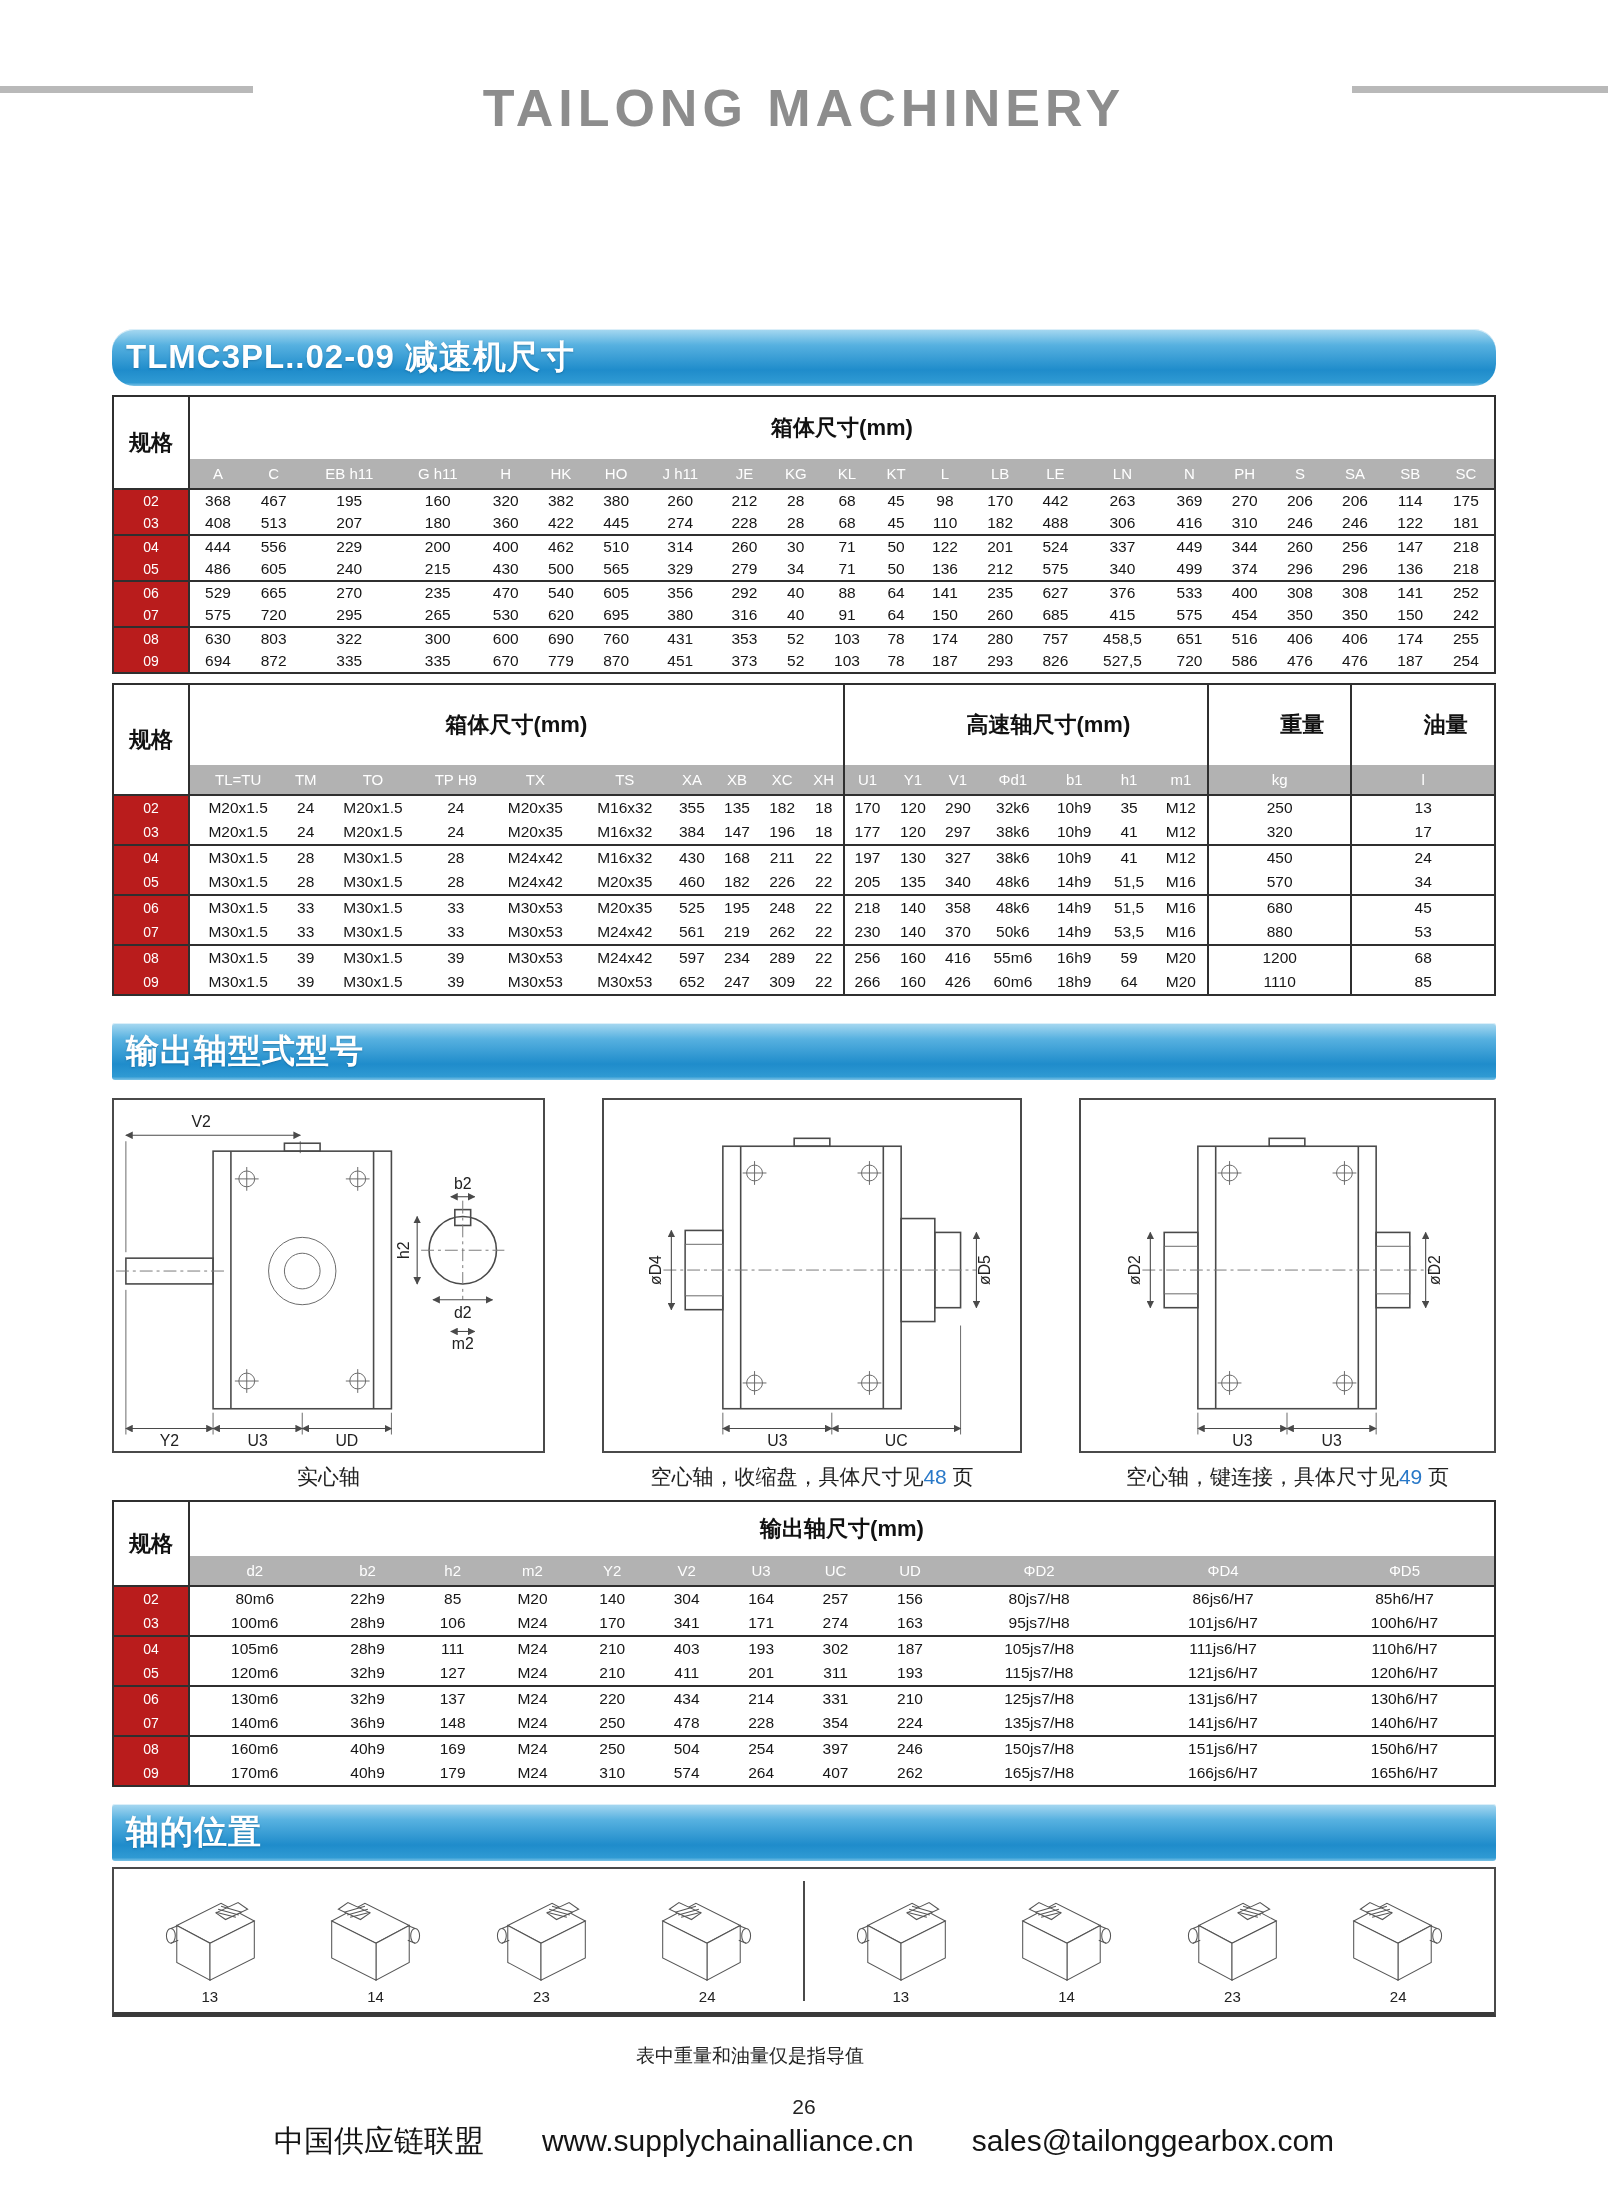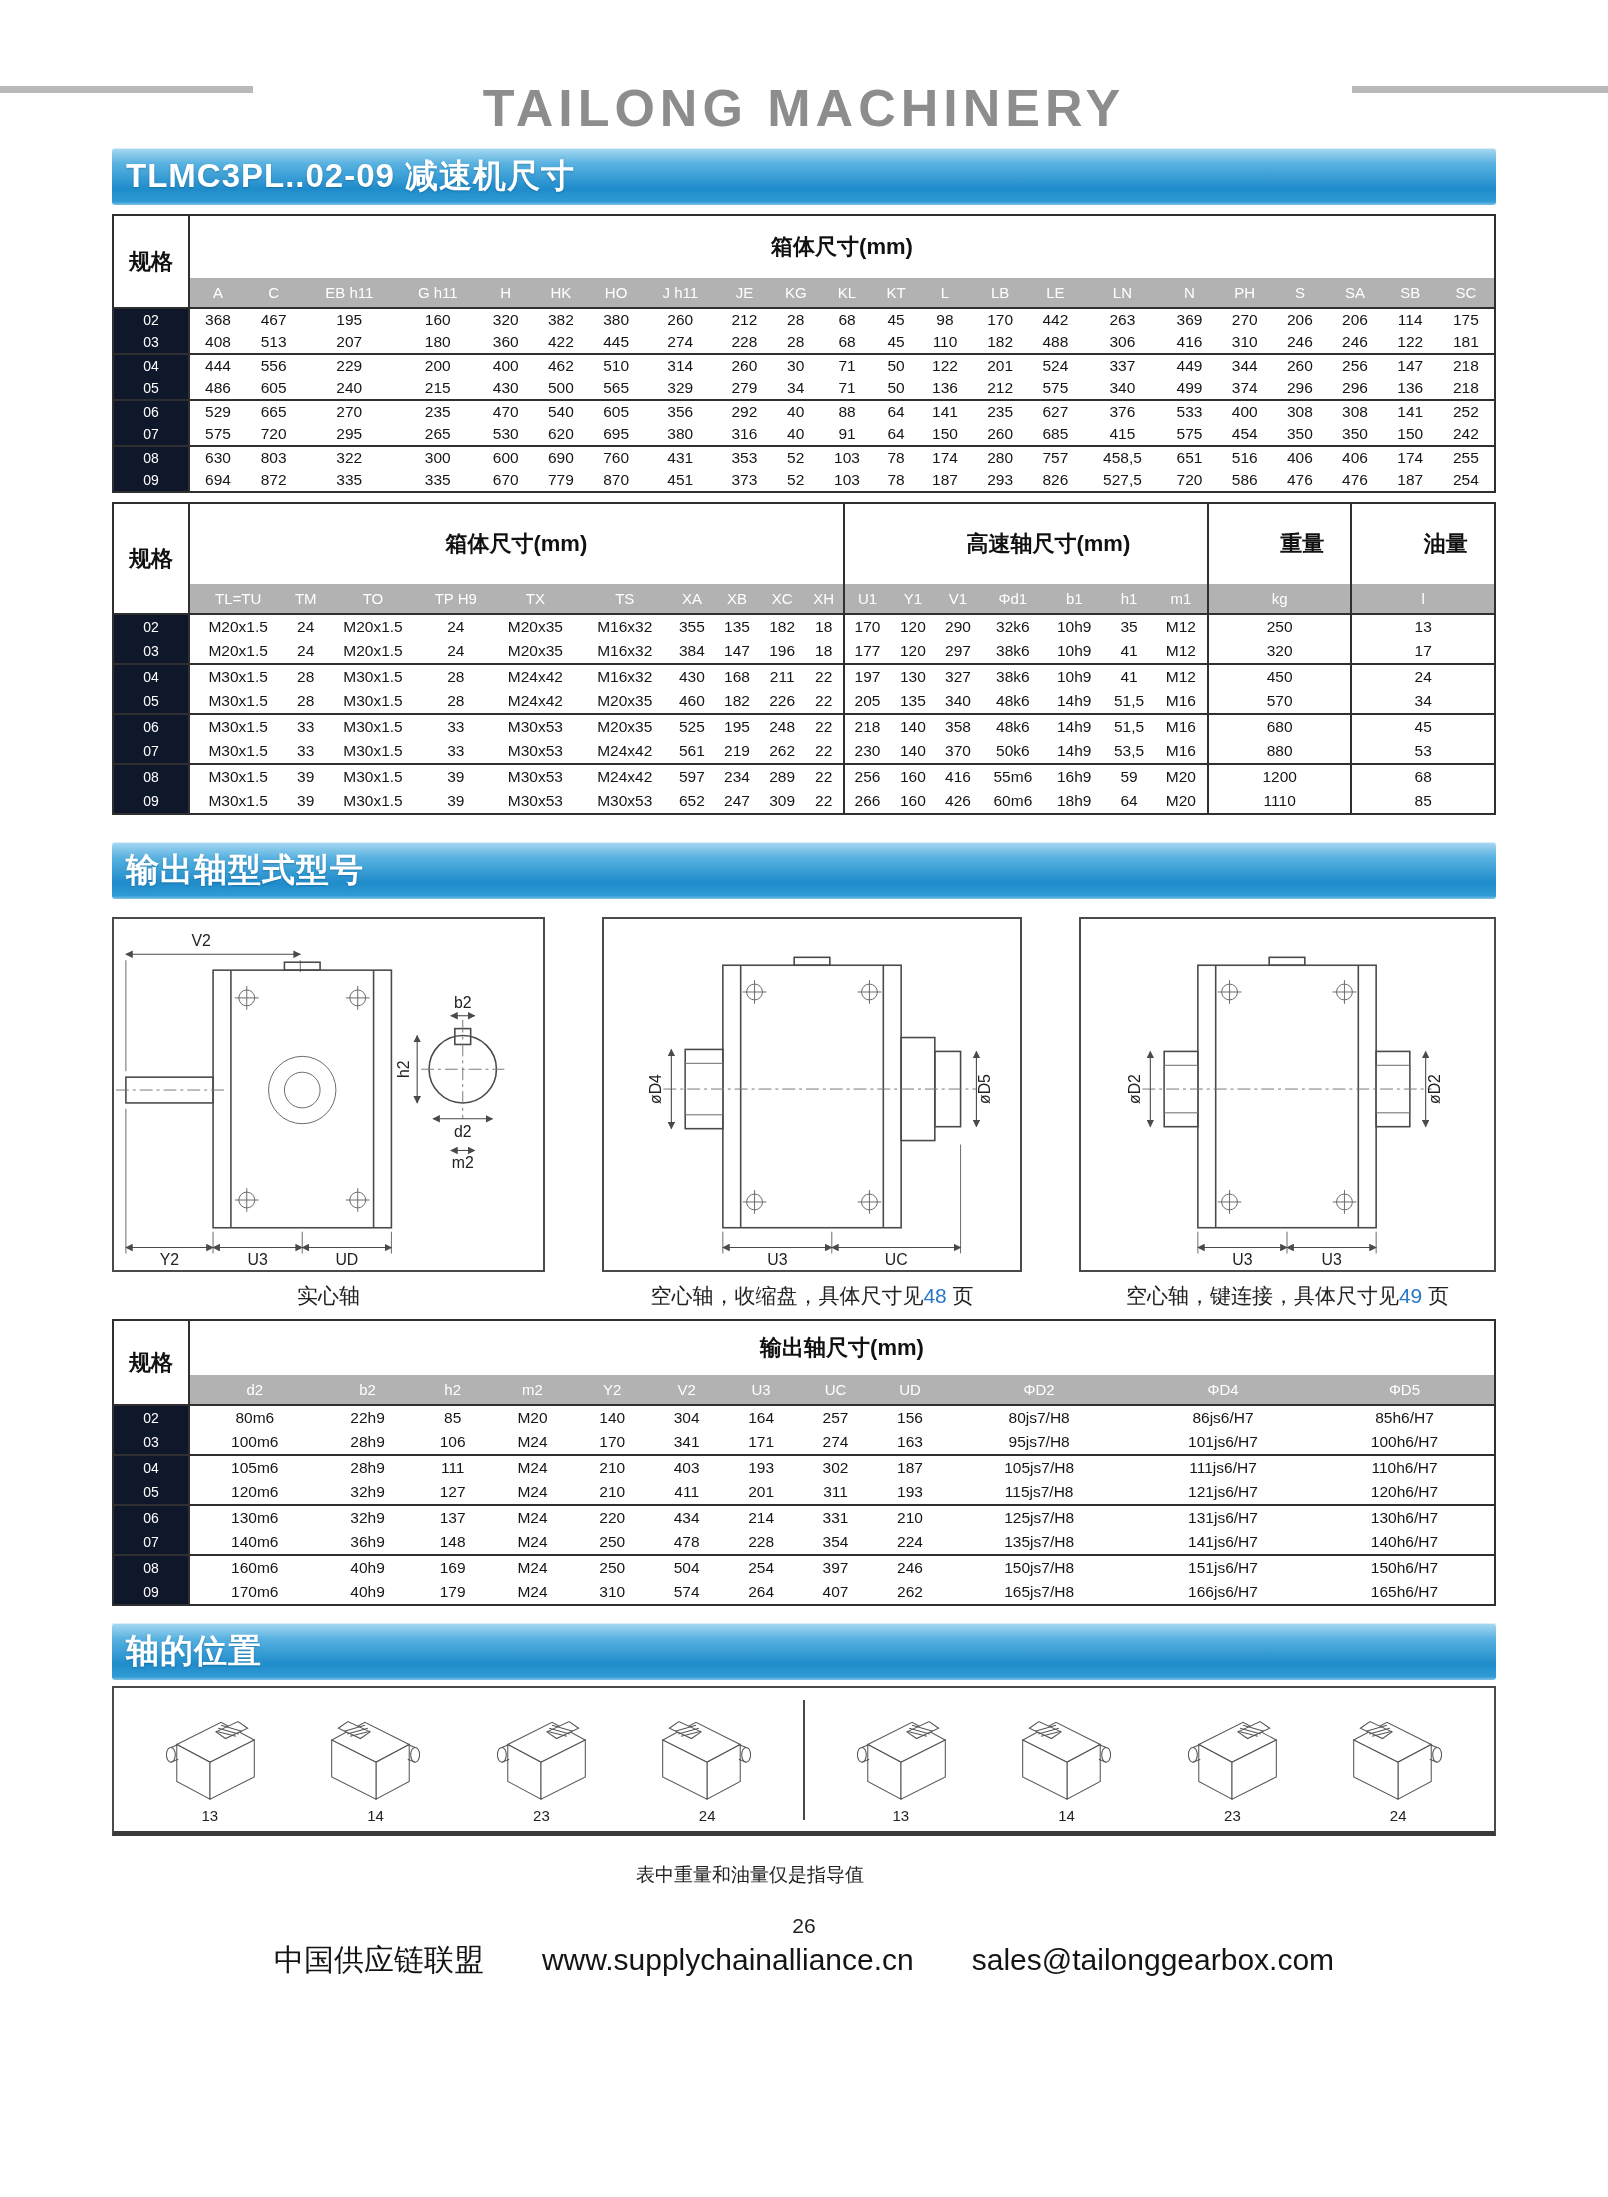--- a/index.html
+++ b/index.html
@@ -12,32 +12,32 @@
   .rule.left{left:0;width:253px;}
   .rule.right{right:0;width:256px;}
   
   .content{margin:0 112px;width:1384px;}
   
   .bar{height:57px;border-radius:3px;display:flex;align-items:center;
        background:linear-gradient(180deg,#a9d9f1 0%,#57b1e0 28%,#1f8ccb 72%,#2f9ad3 94%,#7cc3e6 100%);
        box-shadow:inset 0 1px 0 rgba(255,255,255,.6);}
   .bar .bar-label{color:#fff;font-size:33px;font-weight:bold;padding-left:14px;letter-spacing:1px;
        text-shadow:0 1px 2px rgba(0,60,100,.35);white-space:nowrap;}
-  .bar1{}
+  .bar1{margin-top:181px;border-radius:22px;}
   .bar2{margin-top:27px;}
   .bar3{margin-top:17px;}
   
   table.dimtable{width:100%;border-collapse:collapse;border:2px solid #2f2f2f;margin-top:9px;}
   .dimtable th,.dimtable td{text-align:center;padding:0 2px;line-height:1.15;}
   .dimtable thead tr.group th{background:#fff;color:#111;font-weight:bold;font-size:22px;}
   .dimtable thead tr.cols th{background:#b2b2b2;color:#fff;font-weight:normal;font-size:15px;height:29px;border-bottom:2px solid #2f2f2f;}
   .dimtable .spec-head{background:#c7c7c7;color:#fff;font-weight:normal;font-size:21px;width:70px;
        border-right:2px solid #2f2f2f;border-bottom:2px solid #2f2f2f;}
   .dimtable tbody td{font-size:15.5px;color:#161616;height:22px;}
-  .dimtable tbody td.spec{background:#0f172a;color:#fff;font-size:14px;border-right:2px solid #2f2f2f;}
+  .dimtable tbody td.spec{background:#b91c1c;color:#fff;font-size:14px;border-right:2px solid #2f2f2f;}
   .dimtable tbody tr:nth-child(2n) td{border-bottom:2px solid #2f2f2f;}
   .t1 thead tr.group th{height:62px;}
   .t2{margin-top:18px;}
   .t2 thead tr.group th{height:80px;}
   .t2 tbody td{height:24px;}
   .t2 thead tr.group th.vsep{border-left:2px solid #2f2f2f;padding-left:47px;}
   .t2 thead tr.cols th:nth-child(10),
   .t2 thead tr.cols th:nth-child(17),
   .t2 thead tr.cols th:nth-child(18){border-right:2px solid #2f2f2f;}
   .t2 tbody td:nth-child(11),

